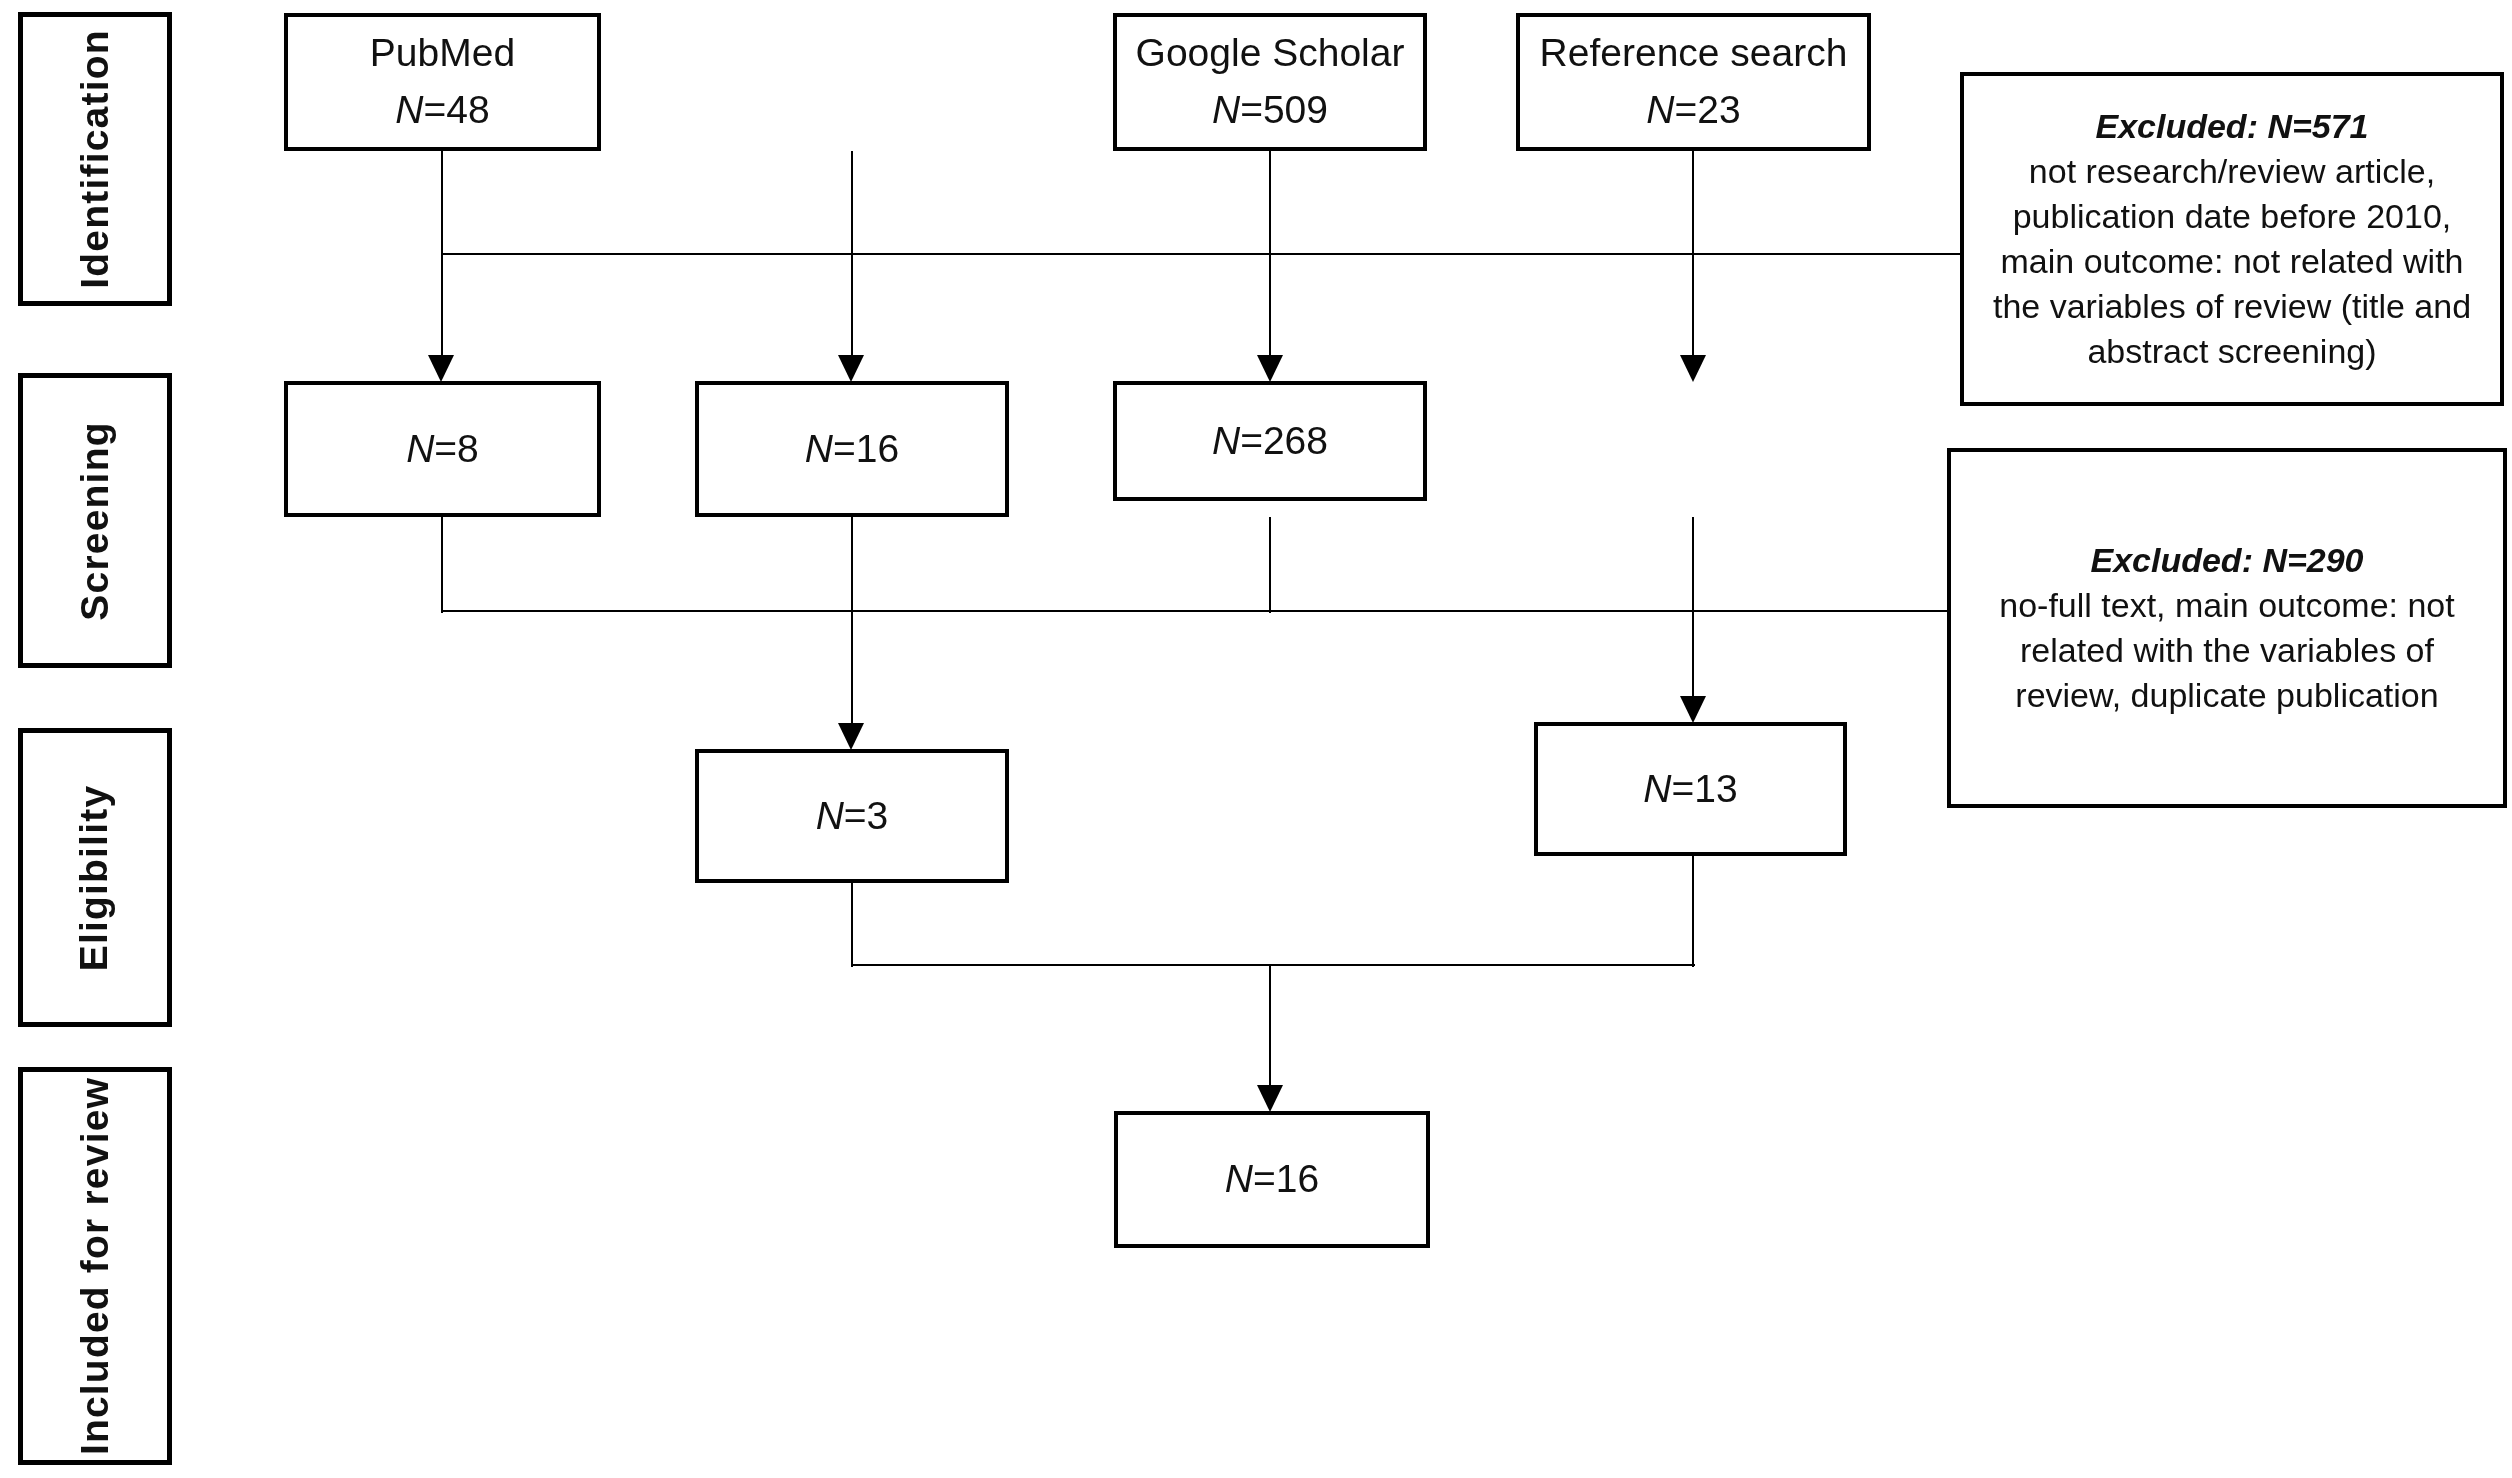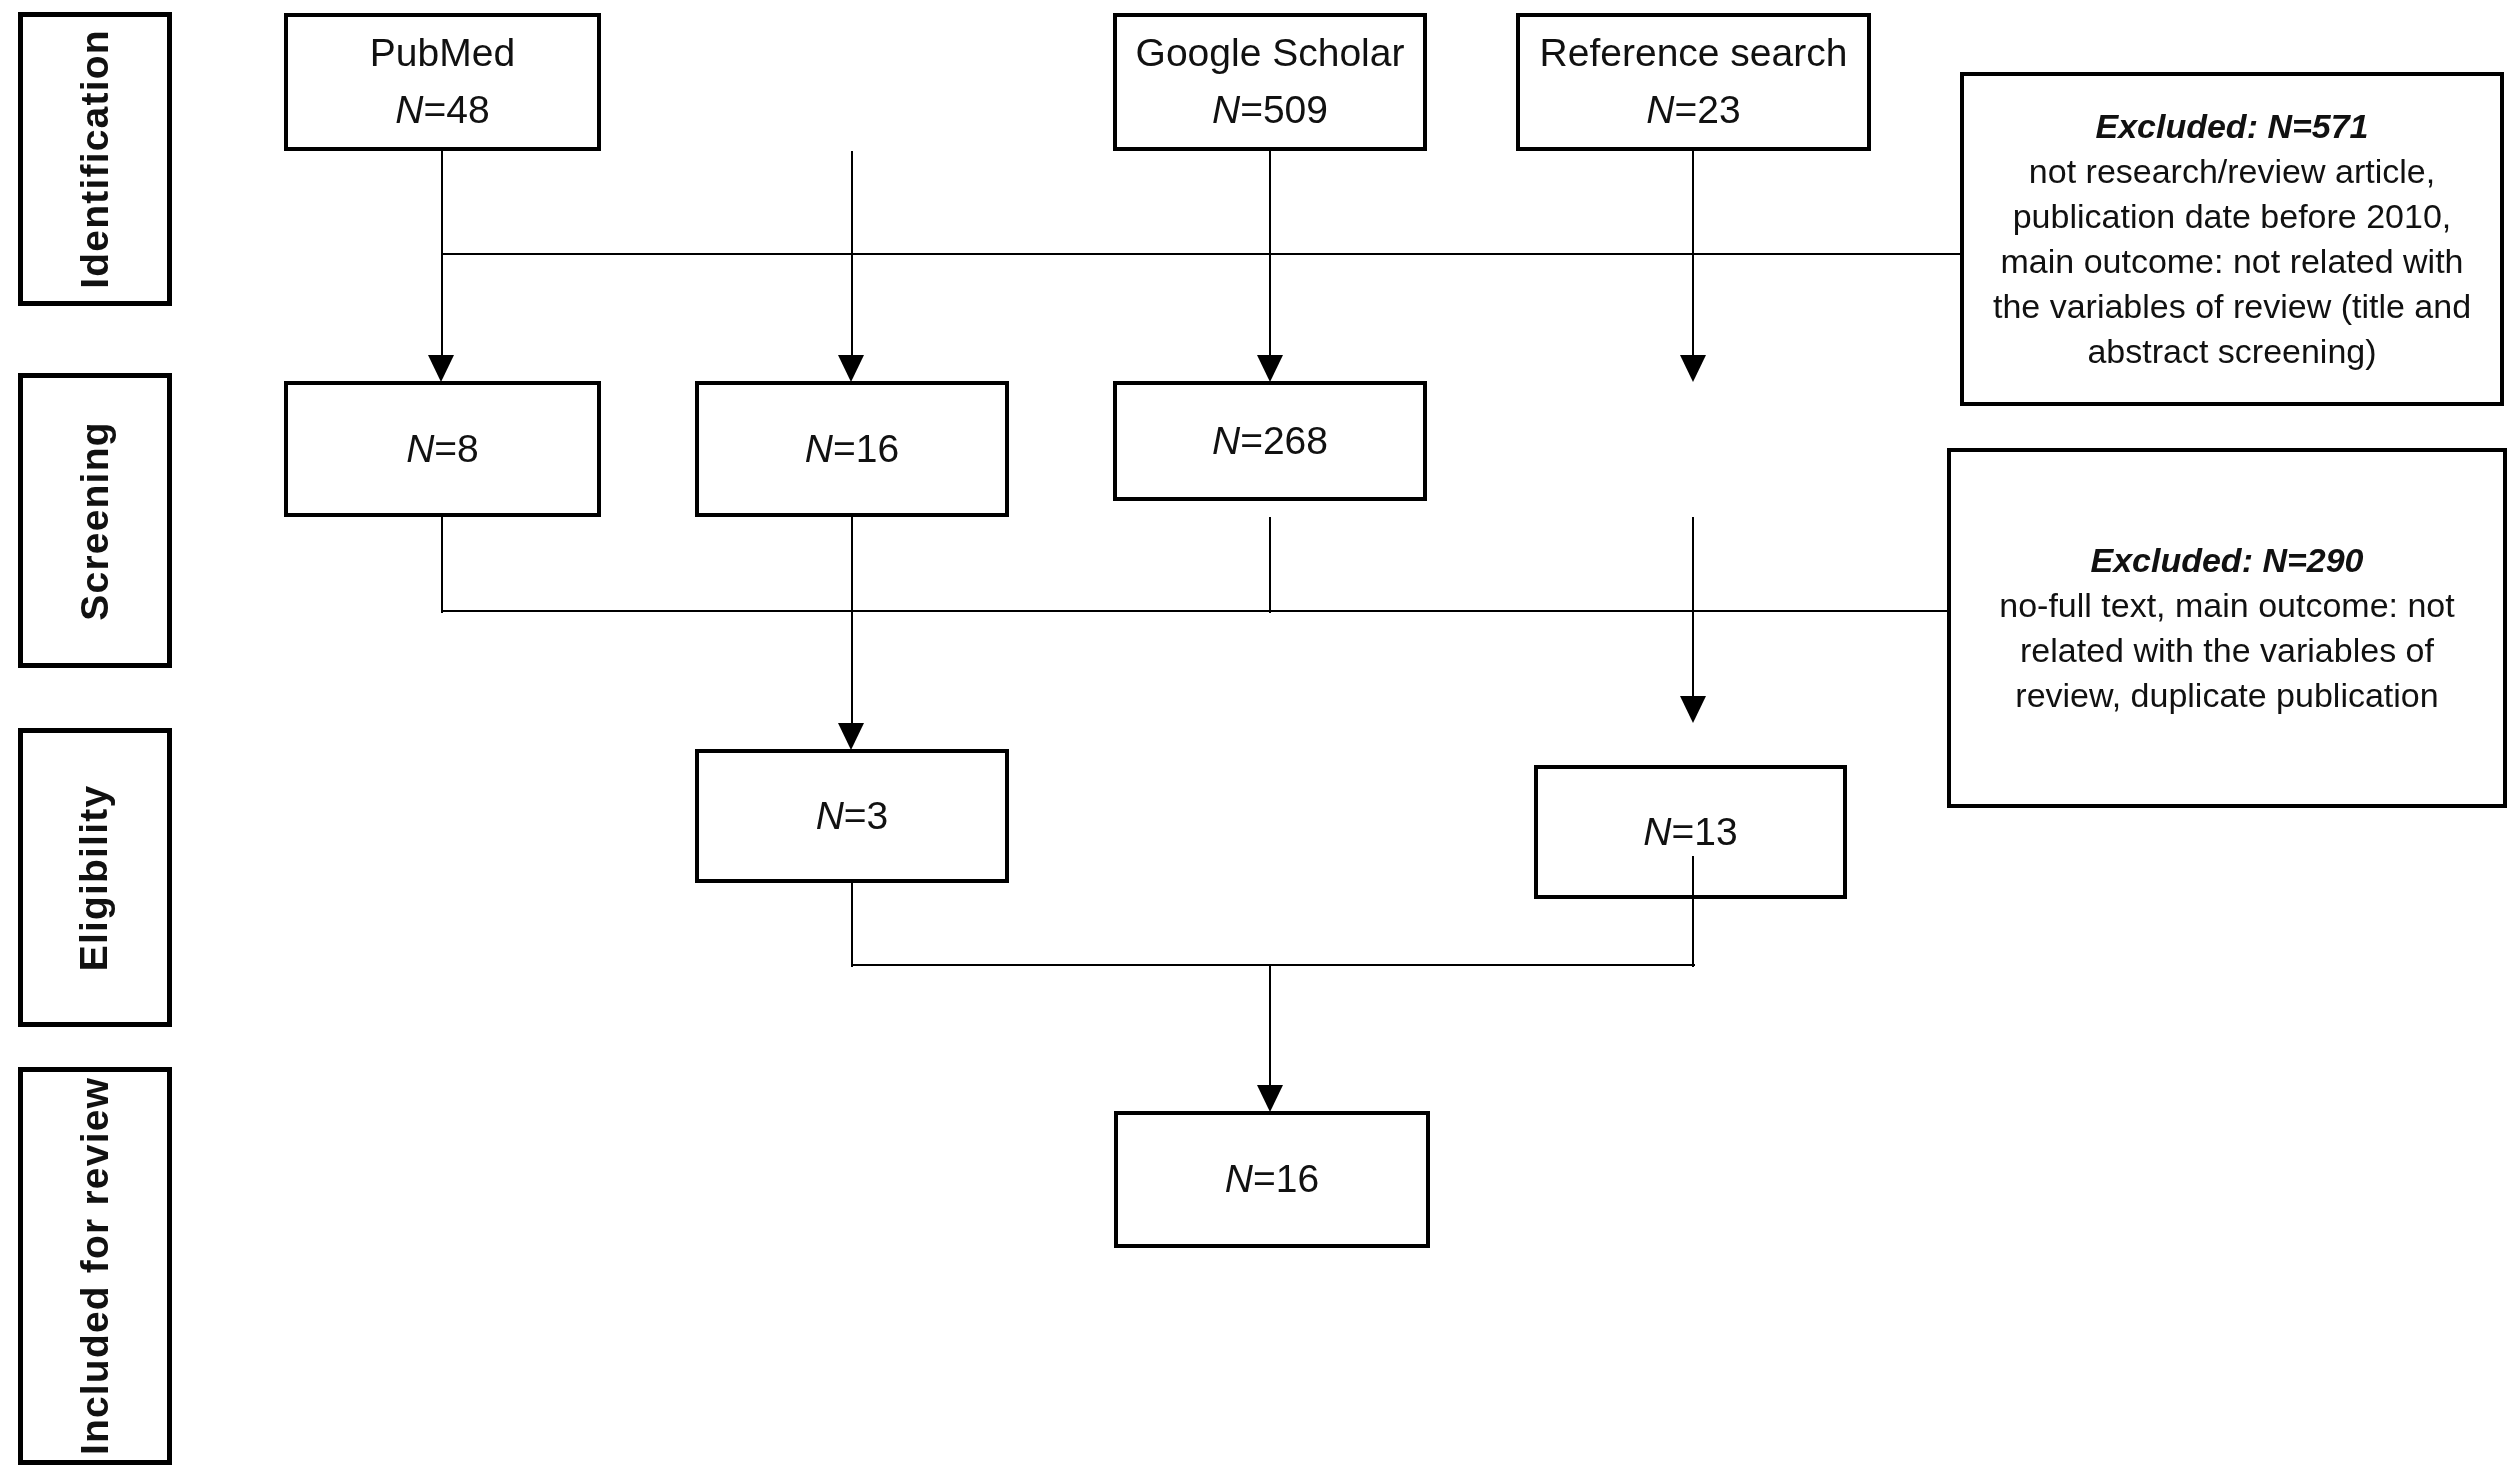--- a/index.html
+++ b/index.html
@@ -146,21 +146,21 @@
   <div class="vline" style="left:1269px;top:517px;height:96px;"></div>
   <div class="hline" style="left:441px;top:610px;width:1507px;"></div>
   <div class="vline" style="left:851px;top:517px;height:209px;"></div>
   <div class="arrow" style="left:838px;top:723px;"></div>
   <div class="vline" style="left:1692px;top:517px;height:181px;"></div>
   <div class="arrow" style="left:1680px;top:696px;"></div>
 
   <div class="box" style="left:695px;top:749px;width:314px;height:134px;">
     <div class="count"><i>N</i>=3</div>
   </div>
-  <div class="box" style="left:1534px;top:722px;width:313px;height:134px;margin-top:43px;">
+  <div class="box" style="left:1534px;top:722px;width:313px;height:134px;">
     <div class="count"><i>N</i>=13</div>
   </div>
 
   <div class="vline" style="left:851px;top:883px;height:84px;"></div>
   <div class="vline" style="left:1692px;top:856px;height:111px;"></div>
   <div class="hline" style="left:851px;top:964px;width:844px;"></div>
   <div class="vline" style="left:1269px;top:964px;height:122px;"></div>
   <div class="arrow" style="left:1257px;top:1085px;"></div>
 
   <div class="box" style="left:1114px;top:1111px;width:316px;height:137px;">

